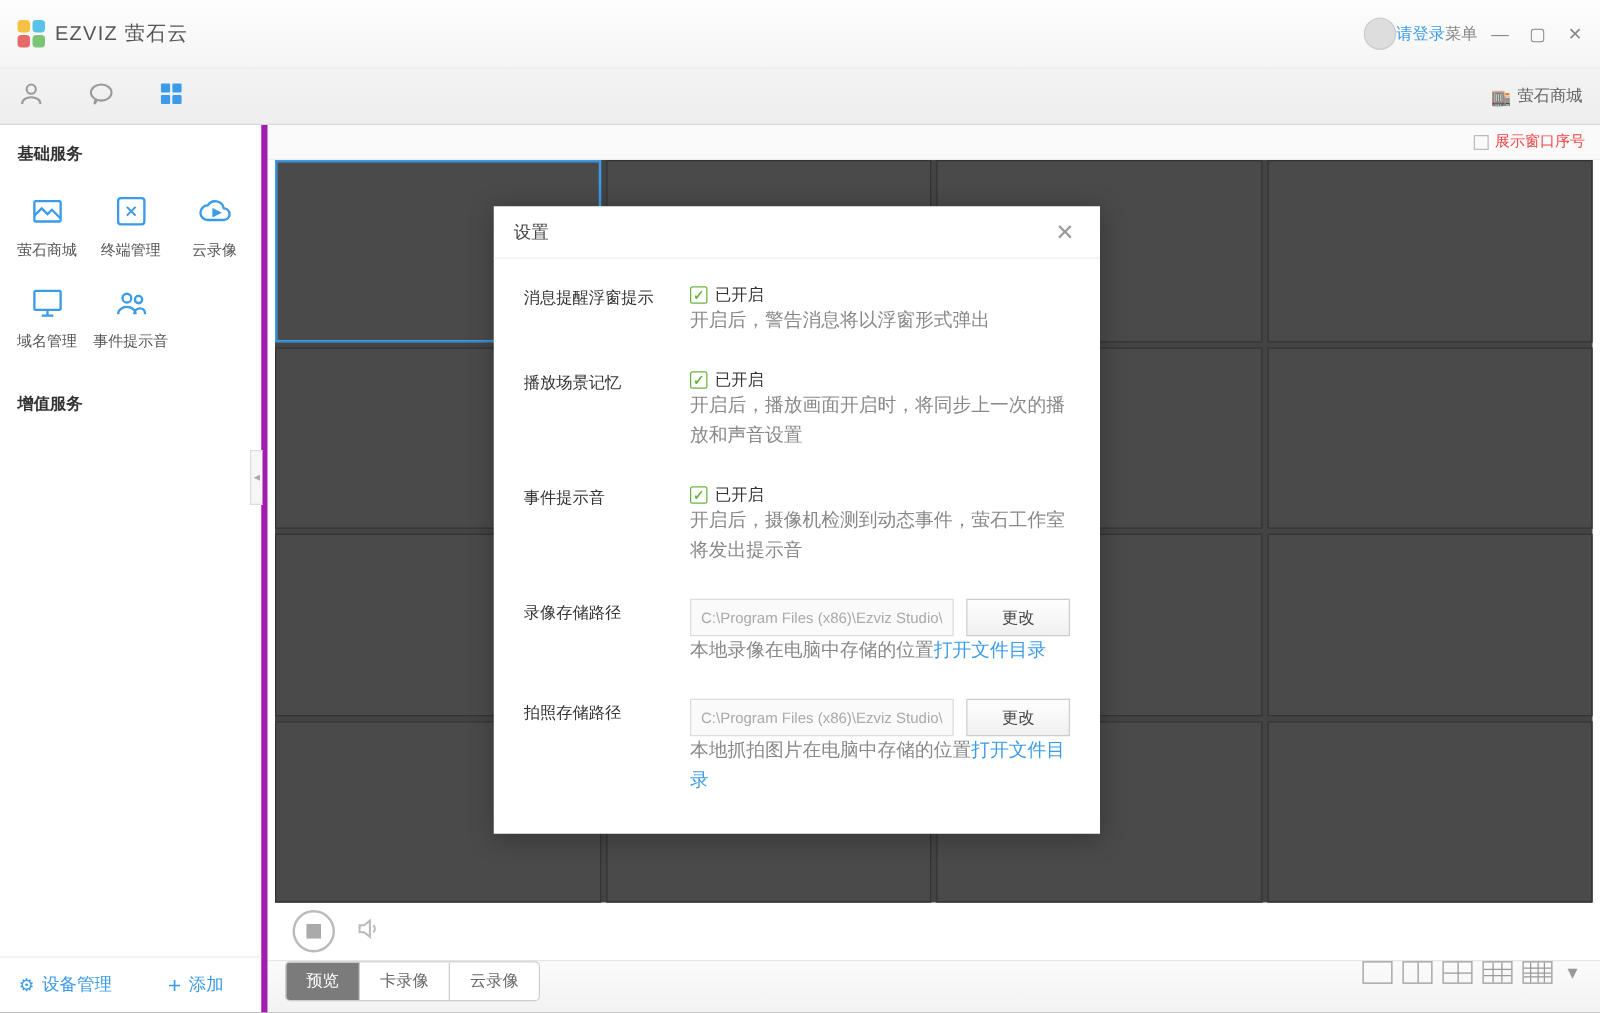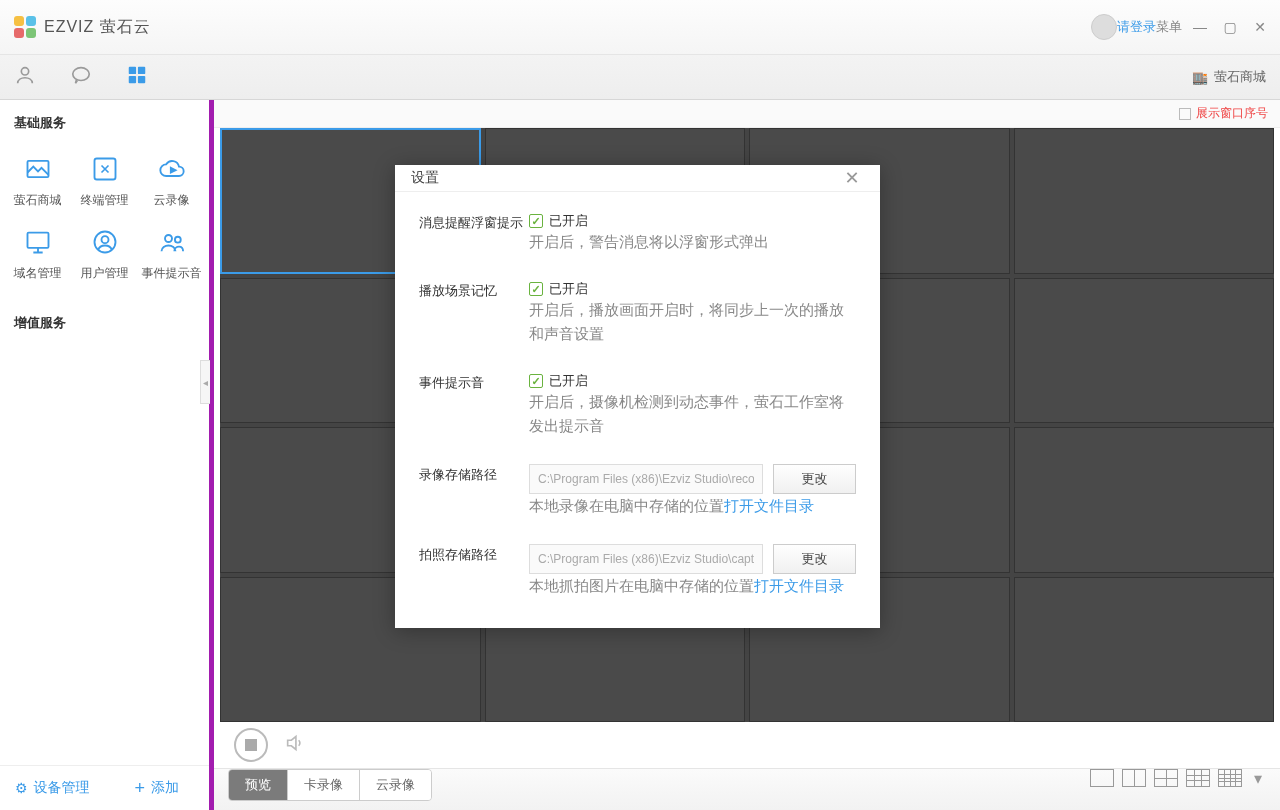--- a/index.html
+++ b/index.html
@@ -65,25 +65,25 @@
 .bb-lay.l2::before{left:50%;top:0;bottom:0;width:1px;}
 .bb-lay.l4::before{left:50%;top:0;bottom:0;width:1px;}
 .bb-lay.l4::after{top:50%;left:0;right:0;height:1px;}
 .bb-lay.l9{background-image:linear-gradient(#999,#999),linear-gradient(#999,#999),linear-gradient(#999,#999),linear-gradient(#999,#999);background-size:1px 100%,1px 100%,100% 1px,100% 1px;background-position:33% 0,66% 0,0 33%,0 66%;background-repeat:no-repeat;}
 .bb-lay.l16{background-image:linear-gradient(#999,#999),linear-gradient(#999,#999),linear-gradient(#999,#999),linear-gradient(#999,#999),linear-gradient(#999,#999),linear-gradient(#999,#999);background-size:1px 100%,1px 100%,1px 100%,100% 1px,100% 1px,100% 1px;background-position:25% 0,50% 0,75% 0,0 25%,0 50%,0 75%;background-repeat:no-repeat;}
 .bb-dd{width:16px;height:18px;display:flex;align-items:center;justify-content:center;color:#999;cursor:pointer;}
 
 
 .modal-mask { position:absolute; inset:0; background:rgba(0,0,0,0); pointer-events:none;}
 .modal { position:absolute; left:395px; top:165px; width:485px; background:#fff; box-shadow:0 3px 20px rgba(0,0,0,0.3); pointer-events:auto; }
-.modal-head { height:27px; display:flex; align-items:center; padding:0 16px; border-bottom:1px solid #eee;}
+.modal-head { height:42px; display:flex; align-items:center; padding:0 16px; border-bottom:1px solid #eee;}
 .modal-title { font-size:14px; color:#444;}
 .modal-close { margin-left:auto; width:24px;height:24px; display:flex;align-items:center;justify-content:center; color:#999; cursor:pointer; font-size:18px;}
 .modal-body { padding:20px 24px 30px; }
-.mrow { display:flex; margin-bottom:26px; }
+.mrow { display:flex; margin-bottom:26px;gap:23px; }
 .mrow:last-child{margin-bottom:0;}
 .mlabel { width:110px; font-size:13px; color:#333; padding-top:2px;}
 .mval { flex:1; }
 .check-line { display:flex; align-items:center; gap:6px; font-size:13px; color:#333;}
 .chk { width:14px;height:14px; border:1.5px solid #6ab33f; border-radius:2px; display:flex;align-items:center;justify-content:center;}
 .chk::after{content:"✓"; color:#6ab33f; font-size:11px; font-weight:bold;}
 .mdesc { font-size:15px; color:#888; margin-top:0; line-height:1.6;}
 .mdesc a{color:#3b9be8; text-decoration:none; cursor:pointer;}
 .path-line{display:flex; gap:10px;}
 .path-input{flex:1; height:30px; border:1px solid #ddd; padding:0 8px; font-size:12px; color:#aaa; background:#fafafa;}
@@ -181,30 +181,20 @@
             <svg width="28" height="28" viewBox="0 0 24 24" fill="none" stroke="currentColor" stroke-width="1.6">
               <rect x="3" y="4" width="18" height="13" rx="1"></rect>
               <path d="M8 21h8M12 17v4"></path>
             </svg>
           </div>
         <div class="lbl">域名管理</div>
       </div>
       <div class="side-item">
         <div class="ico">
             <svg width="28" height="28" viewBox="0 0 24 24" fill="none" stroke="currentColor" stroke-width="1.6">
-              <circle cx="12" cy="12" r="9"></circle>
-              <circle cx="12" cy="10" r="3"></circle>
-              <path d="M6 19c1-3 3.5-4 6-4s5 1 6 4"></path>
-            </svg>
-          </div>
-        <div class="lbl">用户管理</div>
-      </div>
-      <div class="side-item">
-        <div class="ico">
-            <svg width="28" height="28" viewBox="0 0 24 24" fill="none" stroke="currentColor" stroke-width="1.6">
               <circle cx="9" cy="9" r="3"></circle>
               <circle cx="17" cy="10" r="2.5"></circle>
               <path d="M3 20c0-3 3-5 6-5s6 2 6 5M14 20c0-2.5 2-4 4-4s3.5 1.5 3.5 4"></path>
             </svg>
           </div>
         <div class="lbl">事件提示音</div>
       </div>
     </div>
     <div class="side-section-title">增值服务</div>
     <div class="side-collapse">◂</div>

